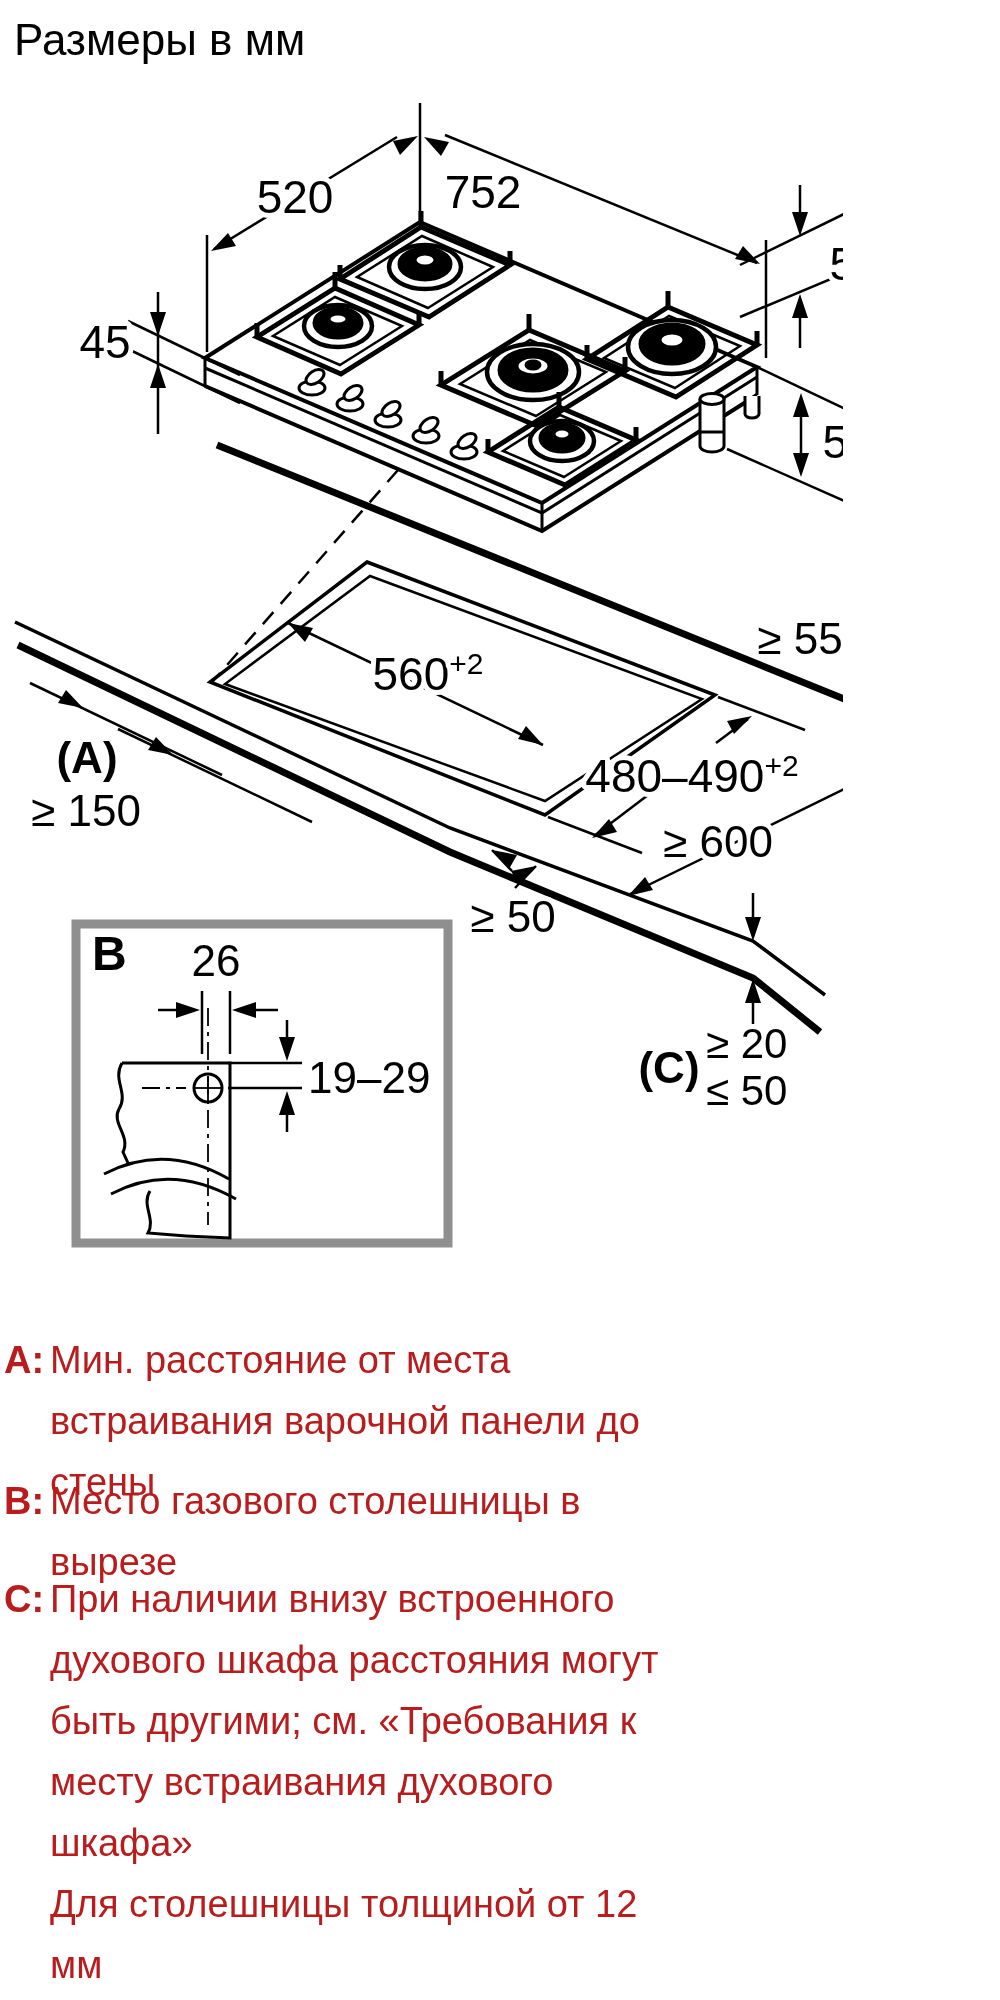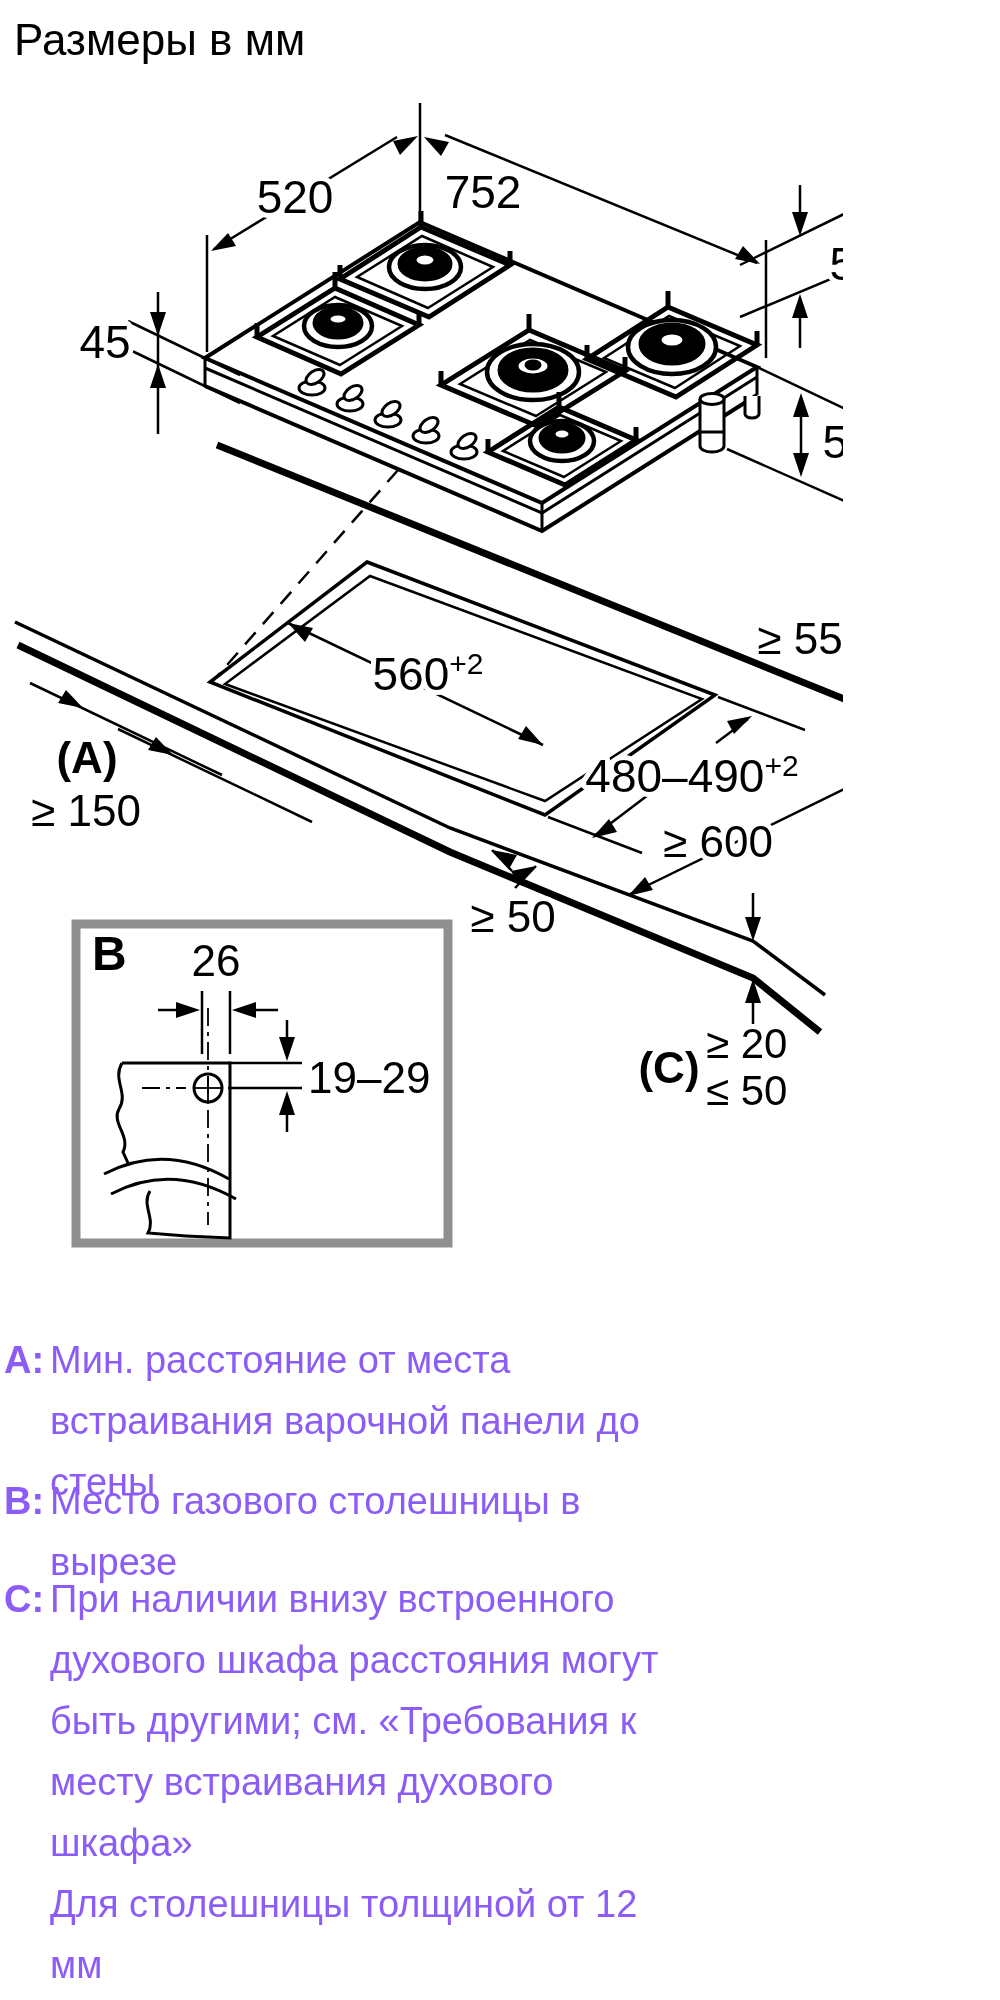--- a/index.html
+++ b/index.html
@@ -1,17 +1,17 @@
 <!DOCTYPE html>
 <html><head>
 <meta charset="utf-8">
 <style>
   html,body{margin:0;padding:0;background:#fff;}
   .page{position:relative;width:843px;height:2000px;background:#fff;overflow:hidden;
-        font-family:"Liberation Sans",sans-serif;color:#8b5cf6;}
+        font-family:"Liberation Sans",sans-serif;color:#b91c1c;}
   .diagram{position:absolute;left:0;top:0;}
   svg text{font-family:"Liberation Sans",sans-serif;fill:#000;}
   .halo{paint-order:stroke;stroke:#fff;stroke-width:10px;stroke-linejoin:round;}
   .legend-row{position:absolute;left:4px;font-size:38px;line-height:61px;}
   .legend-key{display:inline-block;width:46px;font-weight:bold;vertical-align:top;}
   .legend-txt{display:inline-block;width:640px;white-space:pre-line;vertical-align:top;}
 </style>
 </head>
 <body>
 

